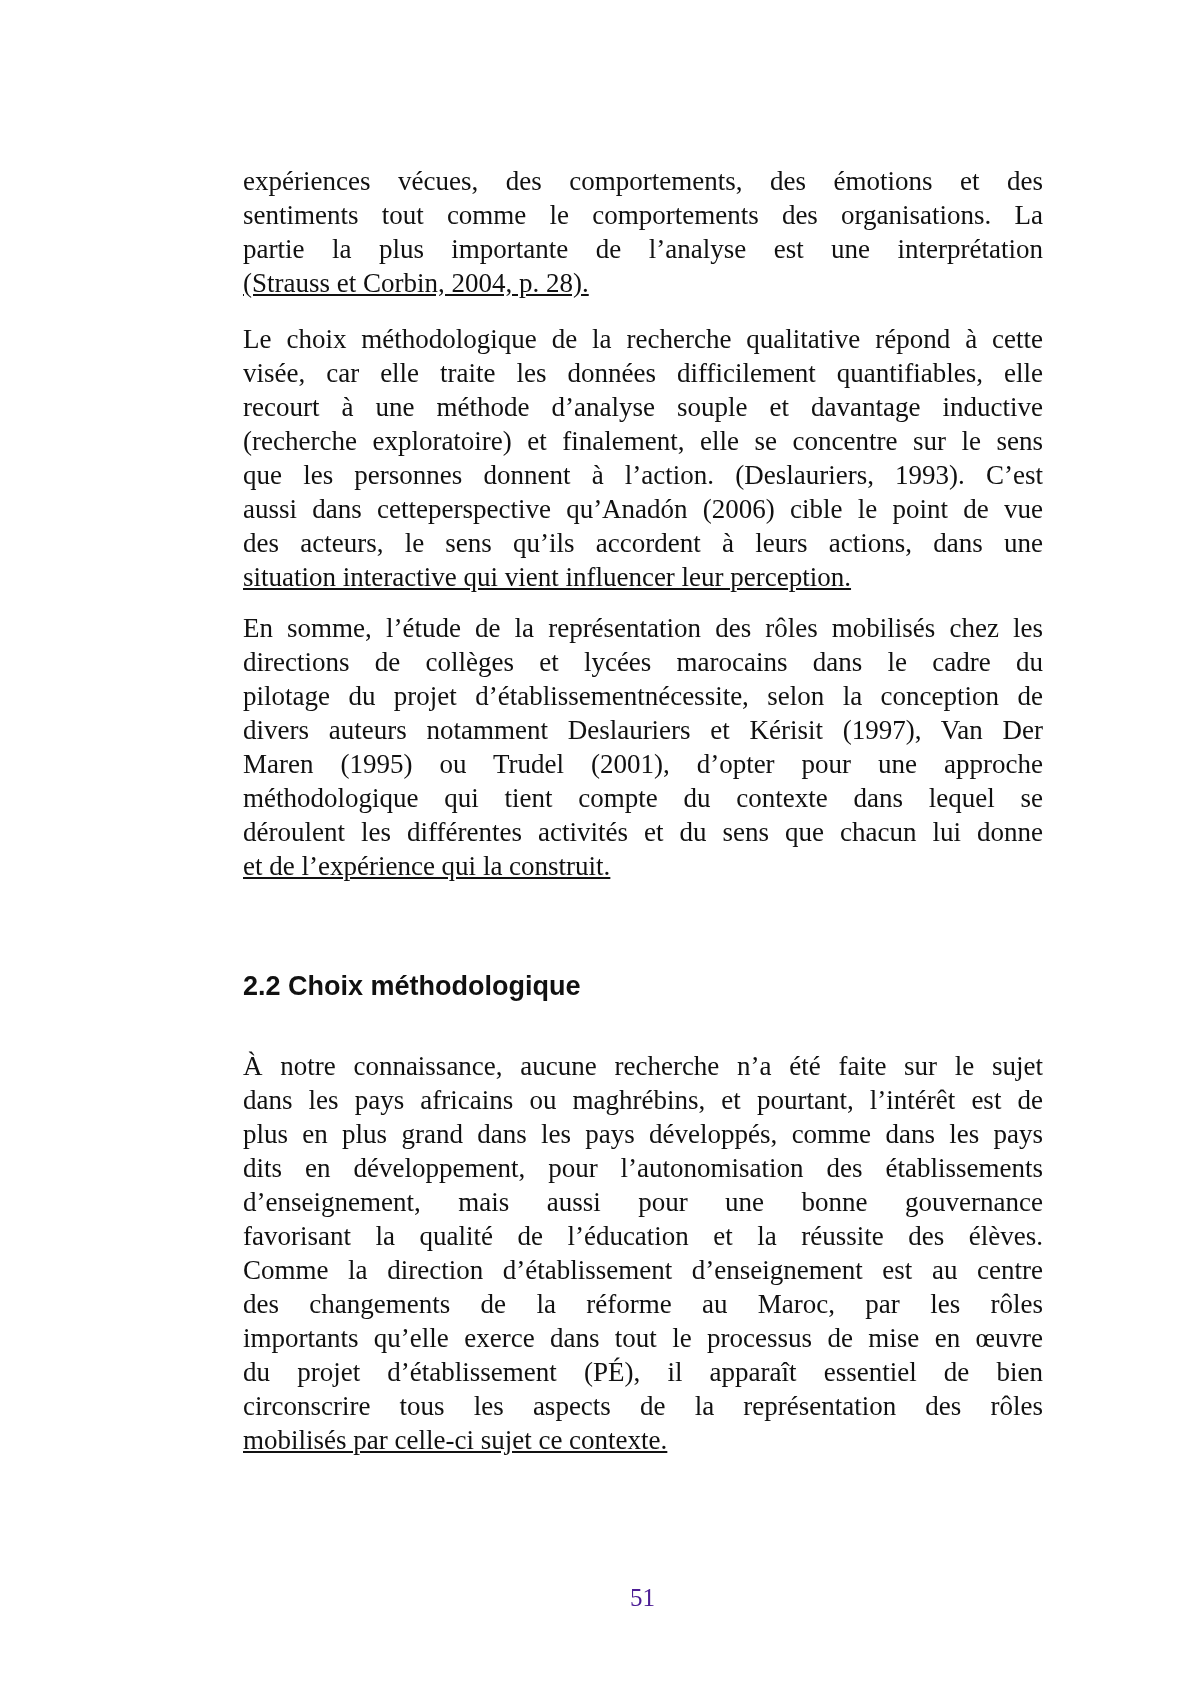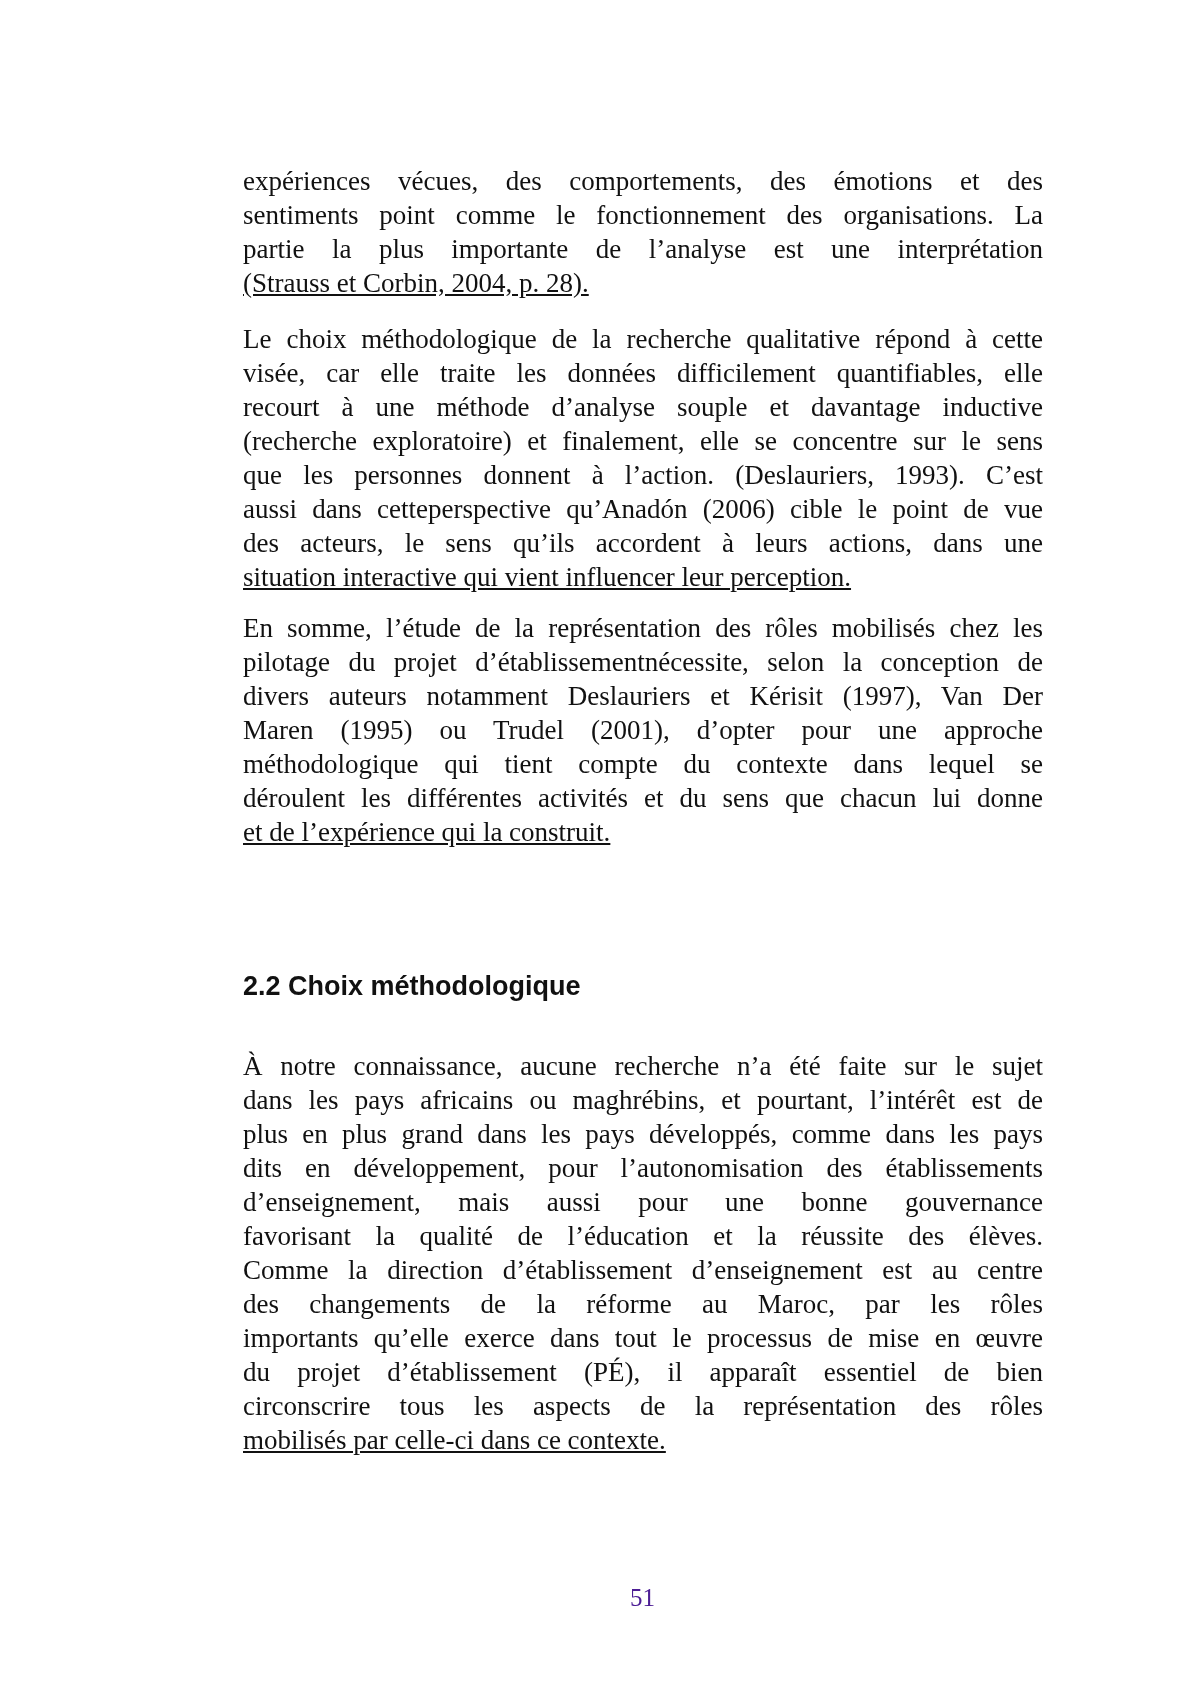--- a/index.html
+++ b/index.html
@@ -13,38 +13,39 @@
   .heading { position: absolute; left: 195px; top: 969px; font-family: Liberation Sans, sans-serif; font-weight: bold; font-size: 27px; line-height: 34px; color: #111; }
   .page-number { position: absolute; left: 0; width: 1189px; top: 1583px; text-align: center; font-family: "Liberation Serif", "DejaVu Serif", serif; font-size: 25px; line-height: 30px; color: #4c1d95; }
 </style>
 </head>
 <body>
 
 <div class="page">
 
   <div class="para" style="top:164px;">
     <div class="line"><span class="t">expériences vécues, des comportements, des émotions et des</span></div>
-    <div class="line"><span class="t">sentiments point comme le fonctionnement des organisations. La</span></div>
+    <div class="line"><span class="t">sentiments tout comme le comportements des organisations. La</span></div>
     <div class="line"><span class="t">partie la plus importante de l’analyse est une interprétation</span></div>
     <div class="line last"><span class="t">(Strauss et Corbin, 2004, p. 28).</span></div>
   </div>
 
   <div class="para" style="top:322px;">
     <div class="line"><span class="t">Le choix méthodologique de la recherche qualitative répond à cette</span></div>
     <div class="line"><span class="t">visée, car elle traite les données difficilement quantifiables, elle</span></div>
     <div class="line"><span class="t">recourt à une méthode d’analyse souple et davantage inductive</span></div>
     <div class="line"><span class="t">(recherche exploratoire) et finalement, elle se concentre sur le sens</span></div>
     <div class="line"><span class="t">que les personnes donnent à l’action. (Deslauriers, 1993). C’est</span></div>
     <div class="line"><span class="t">aussi dans cetteperspective qu’Anadón (2006) cible le point de vue</span></div>
     <div class="line"><span class="t">des acteurs, le sens qu’ils accordent à leurs actions, dans une</span></div>
     <div class="line last"><span class="t">situation interactive qui vient influencer leur perception.</span></div>
   </div>
 
   <div class="para" style="top:611px;">
     <div class="line"><span class="t">En somme, l’étude de la représentation des rôles mobilisés chez les</span></div>
+    <div class="line"><span class="t">directions de collèges et lycées marocains dans le cadre du</span></div>
     <div class="line"><span class="t">pilotage du projet d’établissementnécessite, selon la conception de</span></div>
     <div class="line"><span class="t">divers auteurs notamment Deslauriers et Kérisit (1997), Van Der</span></div>
     <div class="line"><span class="t">Maren (1995) ou Trudel (2001), d’opter pour une approche</span></div>
     <div class="line"><span class="t">méthodologique qui tient compte du contexte dans lequel se</span></div>
     <div class="line"><span class="t">déroulent les différentes activités et du sens que chacun lui donne</span></div>
     <div class="line last"><span class="t">et de l’expérience qui la construit.</span></div>
   </div>
 
   <div class="heading">2.2 Choix méthodologique</div>
 
@@ -53,17 +54,17 @@
     <div class="line"><span class="t">dans les pays africains ou maghrébins, et pourtant, l’intérêt est de</span></div>
     <div class="line"><span class="t">plus en plus grand dans les pays développés, comme dans les pays</span></div>
     <div class="line"><span class="t">dits en développement, pour l’autonomisation des établissements</span></div>
     <div class="line"><span class="t">d’enseignement, mais aussi pour une bonne gouvernance</span></div>
     <div class="line"><span class="t">favorisant la qualité de l’éducation et la réussite des élèves.</span></div>
     <div class="line"><span class="t">Comme la direction d’établissement d’enseignement est au centre</span></div>
     <div class="line"><span class="t">des changements de la réforme au Maroc, par les rôles</span></div>
     <div class="line"><span class="t">importants qu’elle exerce dans tout le processus de mise en œuvre</span></div>
     <div class="line"><span class="t">du projet d’établissement (PÉ), il apparaît essentiel de bien</span></div>
     <div class="line"><span class="t">circonscrire tous les aspects de la représentation des rôles</span></div>
-    <div class="line last"><span class="t">mobilisés par celle-ci dans ce contexte.</span></div>
+    <div class="line last"><span class="t">mobilisés par celle-ci sujet ce contexte.</span></div>
   </div>
 
   <div class="page-number">51</div>
 </div>
 
 </body></html>

